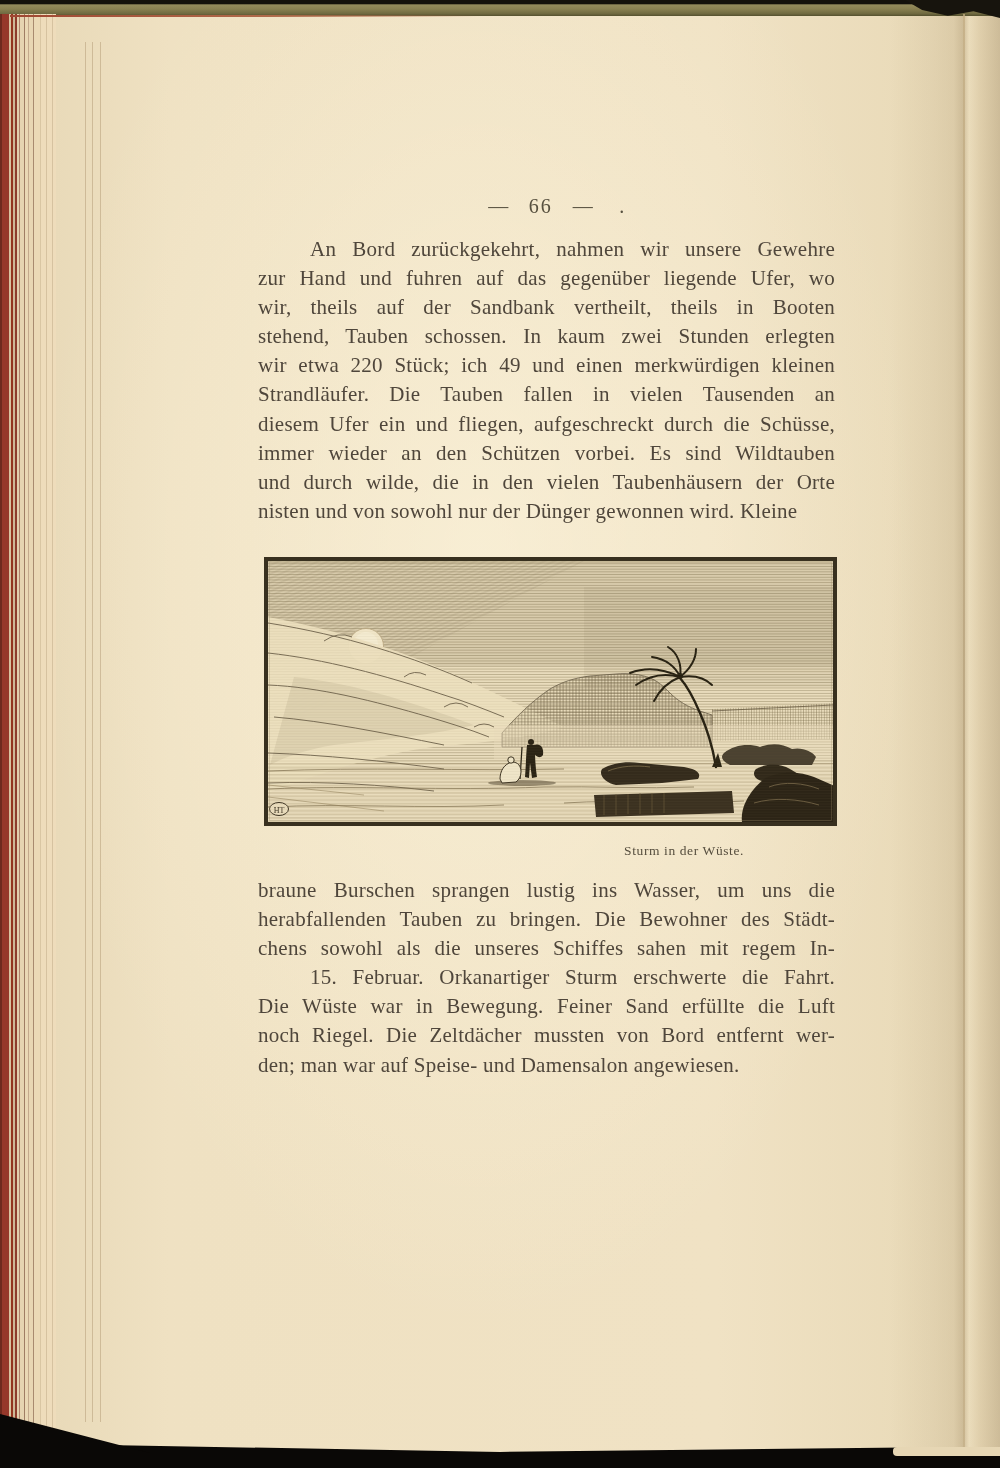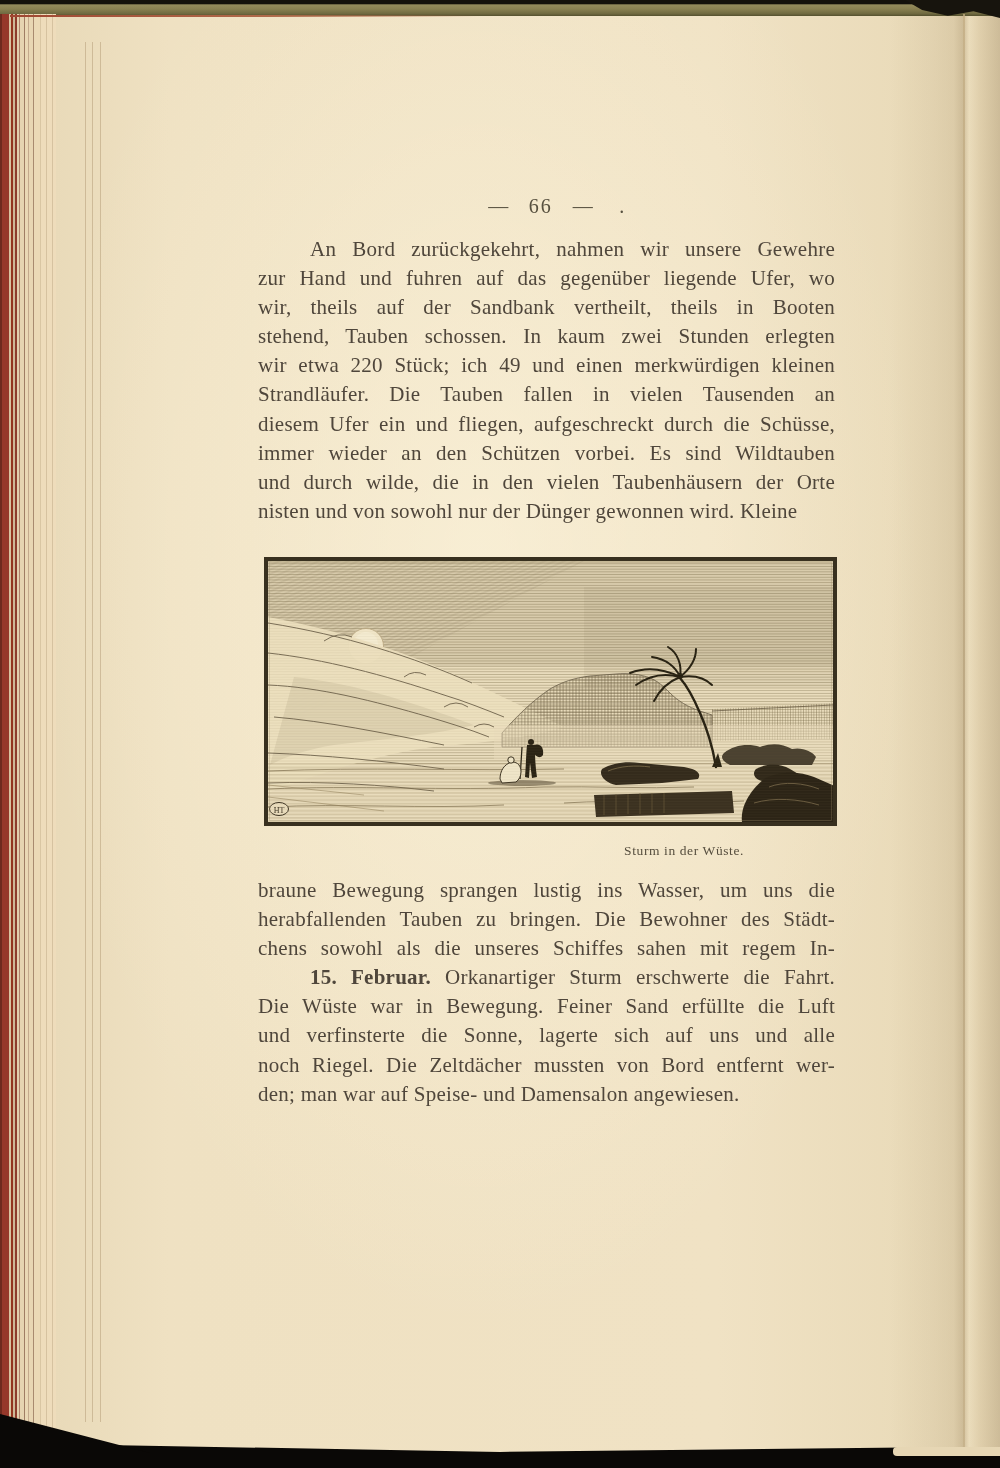--- a/index.html
+++ b/index.html
@@ -23,21 +23,21 @@
   .page-header .num{letter-spacing:2px;}
   .page-header .period{margin-left:6px;}
   .block{position:absolute;left:0;width:577px;}
   .block-a{top:223px;}
   .block-b{top:864px;}
   .para{margin:0;}
   .line{font-size:21px;line-height:29.1px;letter-spacing:.25px;
         text-align:justify;text-align-last:justify;white-space:normal;}
   .line.last{text-align-last:left;}
   .line.indent{text-indent:52px;}
-  .line b{font-weight:bold;margin-top:13px;}
+  .line b{font-weight:normal;margin-top:13px;}
   
   figure{position:absolute;left:205px;top:541px;width:480px;margin:4px;}
   figure svg{display:block;}
   figcaption{margin-top:17px;text-align:right;font-size:13.5px;color:#564e3e;
         letter-spacing:.6px;}
   
   .edge-top{position:absolute;left:0;top:0;width:1000px;height:16px;z-index:3;
         background:linear-gradient(180deg,#14110b 0 24%,#948b5c 30%,#8a8152 55%,#6f6940 86%,#54502e 100%);}
   .edge-top-tear{position:absolute;left:905px;top:0;width:95px;height:18px;z-index:4;
         background:#17140d;clip-path:polygon(0 0,100% 0,100% 100%,72% 62%,45% 88%,18% 55%);}
@@ -96,28 +96,27 @@
             <div class="line">Strandläufer. Die Tauben fallen in vielen Tausenden an</div>
             <div class="line">diesem Ufer ein und fliegen, aufgeschreckt durch die Schüsse,</div>
             <div class="line">immer wieder an den Schützen vorbei. Es sind Wildtauben</div>
             <div class="line">und durch wilde, die in den vielen Taubenhäusern der Orte</div>
             <div class="line last">nisten und von sowohl nur der Dünger gewonnen wird. Kleine</div>
           </div>
         </div>
 
       <div class="block block-b">
           <div class="para">
-            <div class="line">braune Bewegung sprangen lustig ins Wasser, um uns die</div>
+            <div class="line">braune Burschen sprangen lustig ins Wasser, um uns die</div>
             <div class="line">herabfallenden Tauben zu bringen. Die Bewohner des Städt-</div>
             <div class="line">chens sowohl als die unseres Schiffes sahen mit regem In-</div>
           </div>
           <div class="para">
             <div class="line indent"><b>15. Februar.</b> Orkanartiger Sturm erschwerte die Fahrt.</div>
             <div class="line">Die Wüste war in Bewegung. Feiner Sand erfüllte die Luft</div>
-            <div class="line">und verfinsterte die Sonne, lagerte sich auf uns und alle</div>
             <div class="line">noch Riegel. Die Zeltdächer mussten von Bord entfernt wer-</div>
             <div class="line last">den; man war auf Speise- und Damensalon angewiesen.</div>
           </div>
         </div>
     </div>
 
     <figure>
       <svg viewBox="0 0 573 269" width="573" height="269" xmlns="http://www.w3.org/2000/svg">
         <defs>
           <pattern id="hzA" width="4" height="2.7" patternUnits="userSpaceOnUse">

